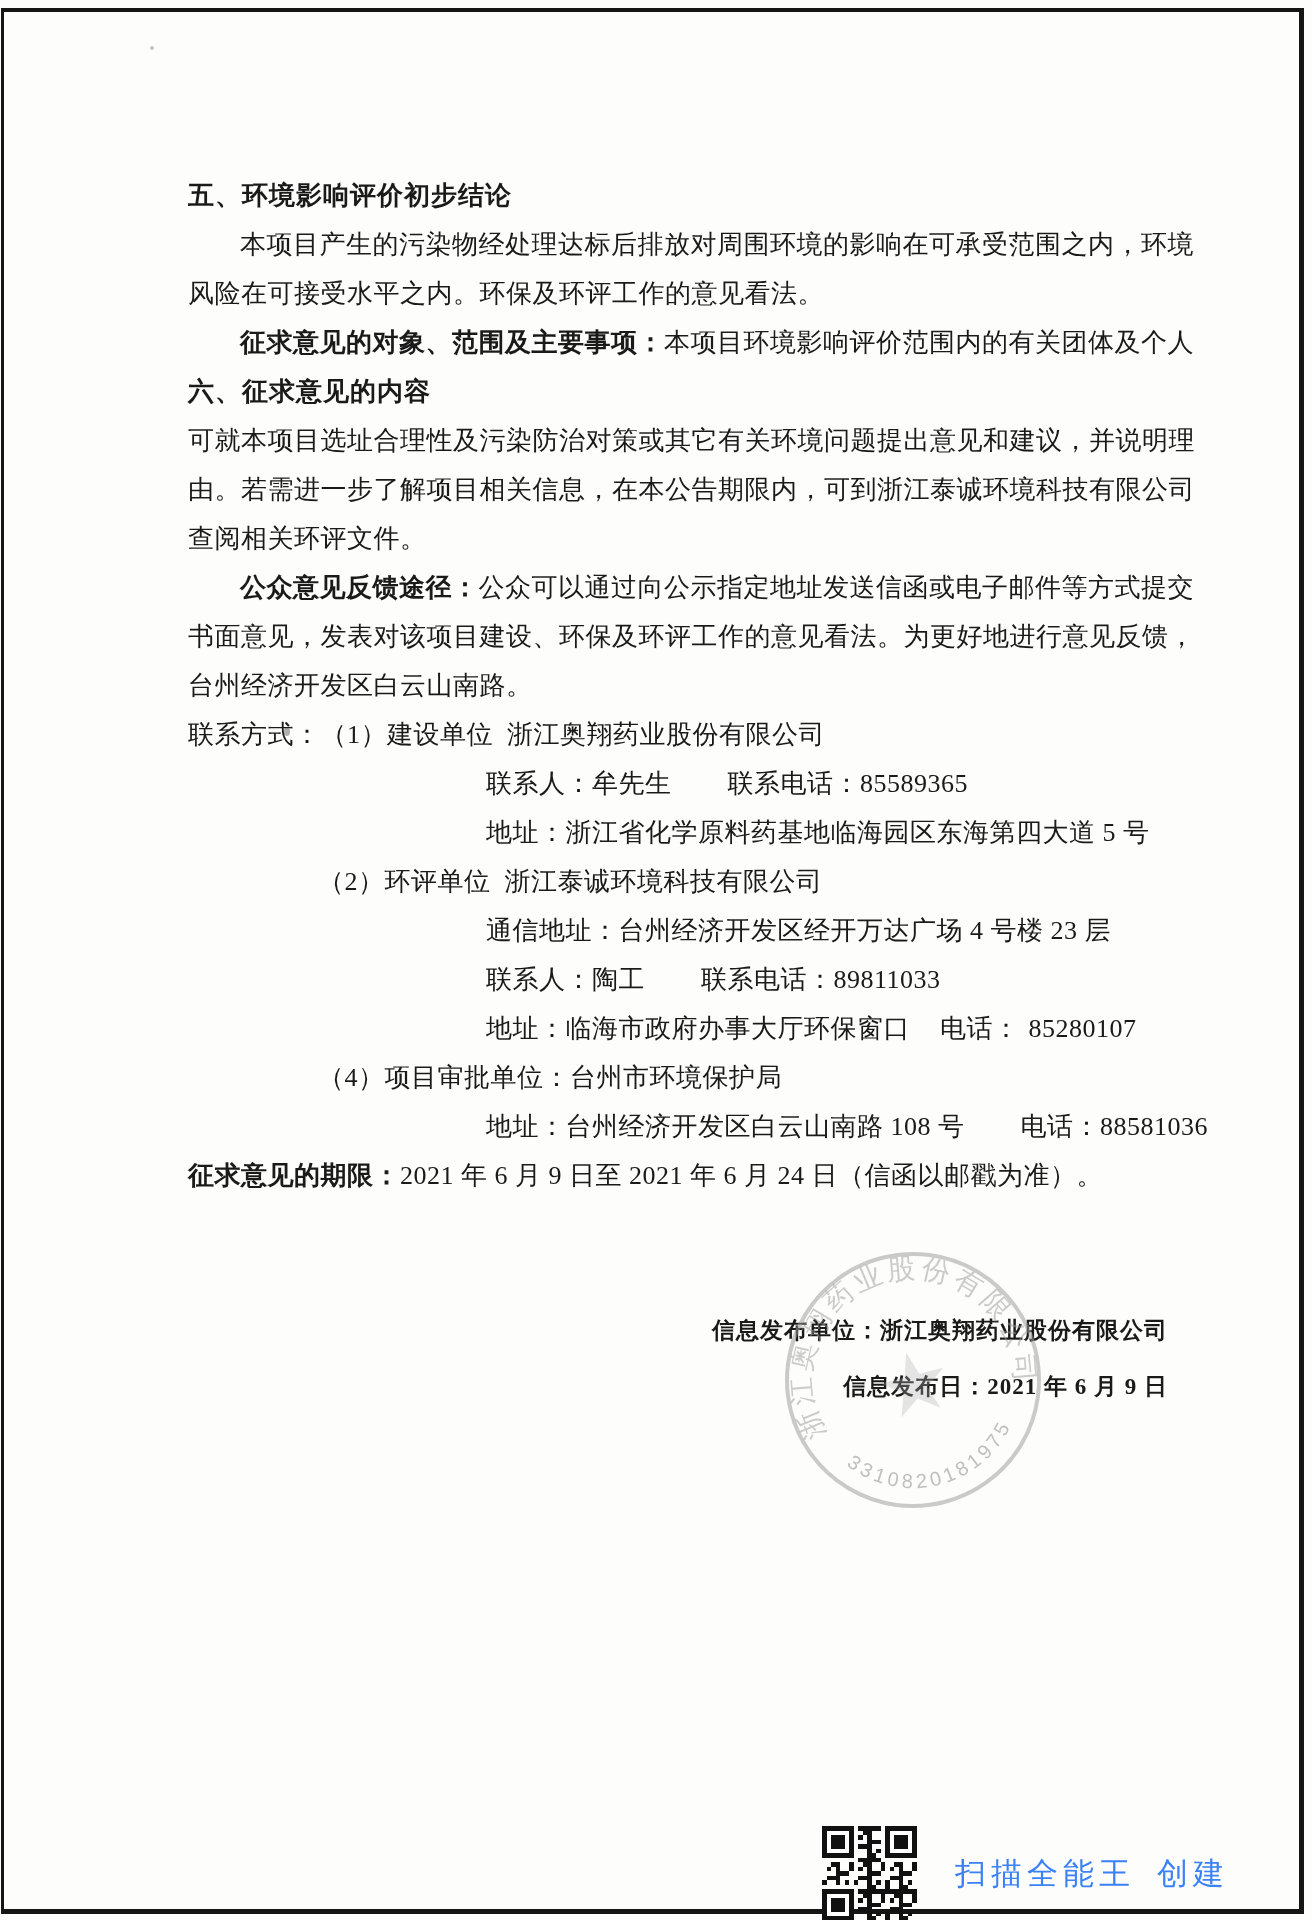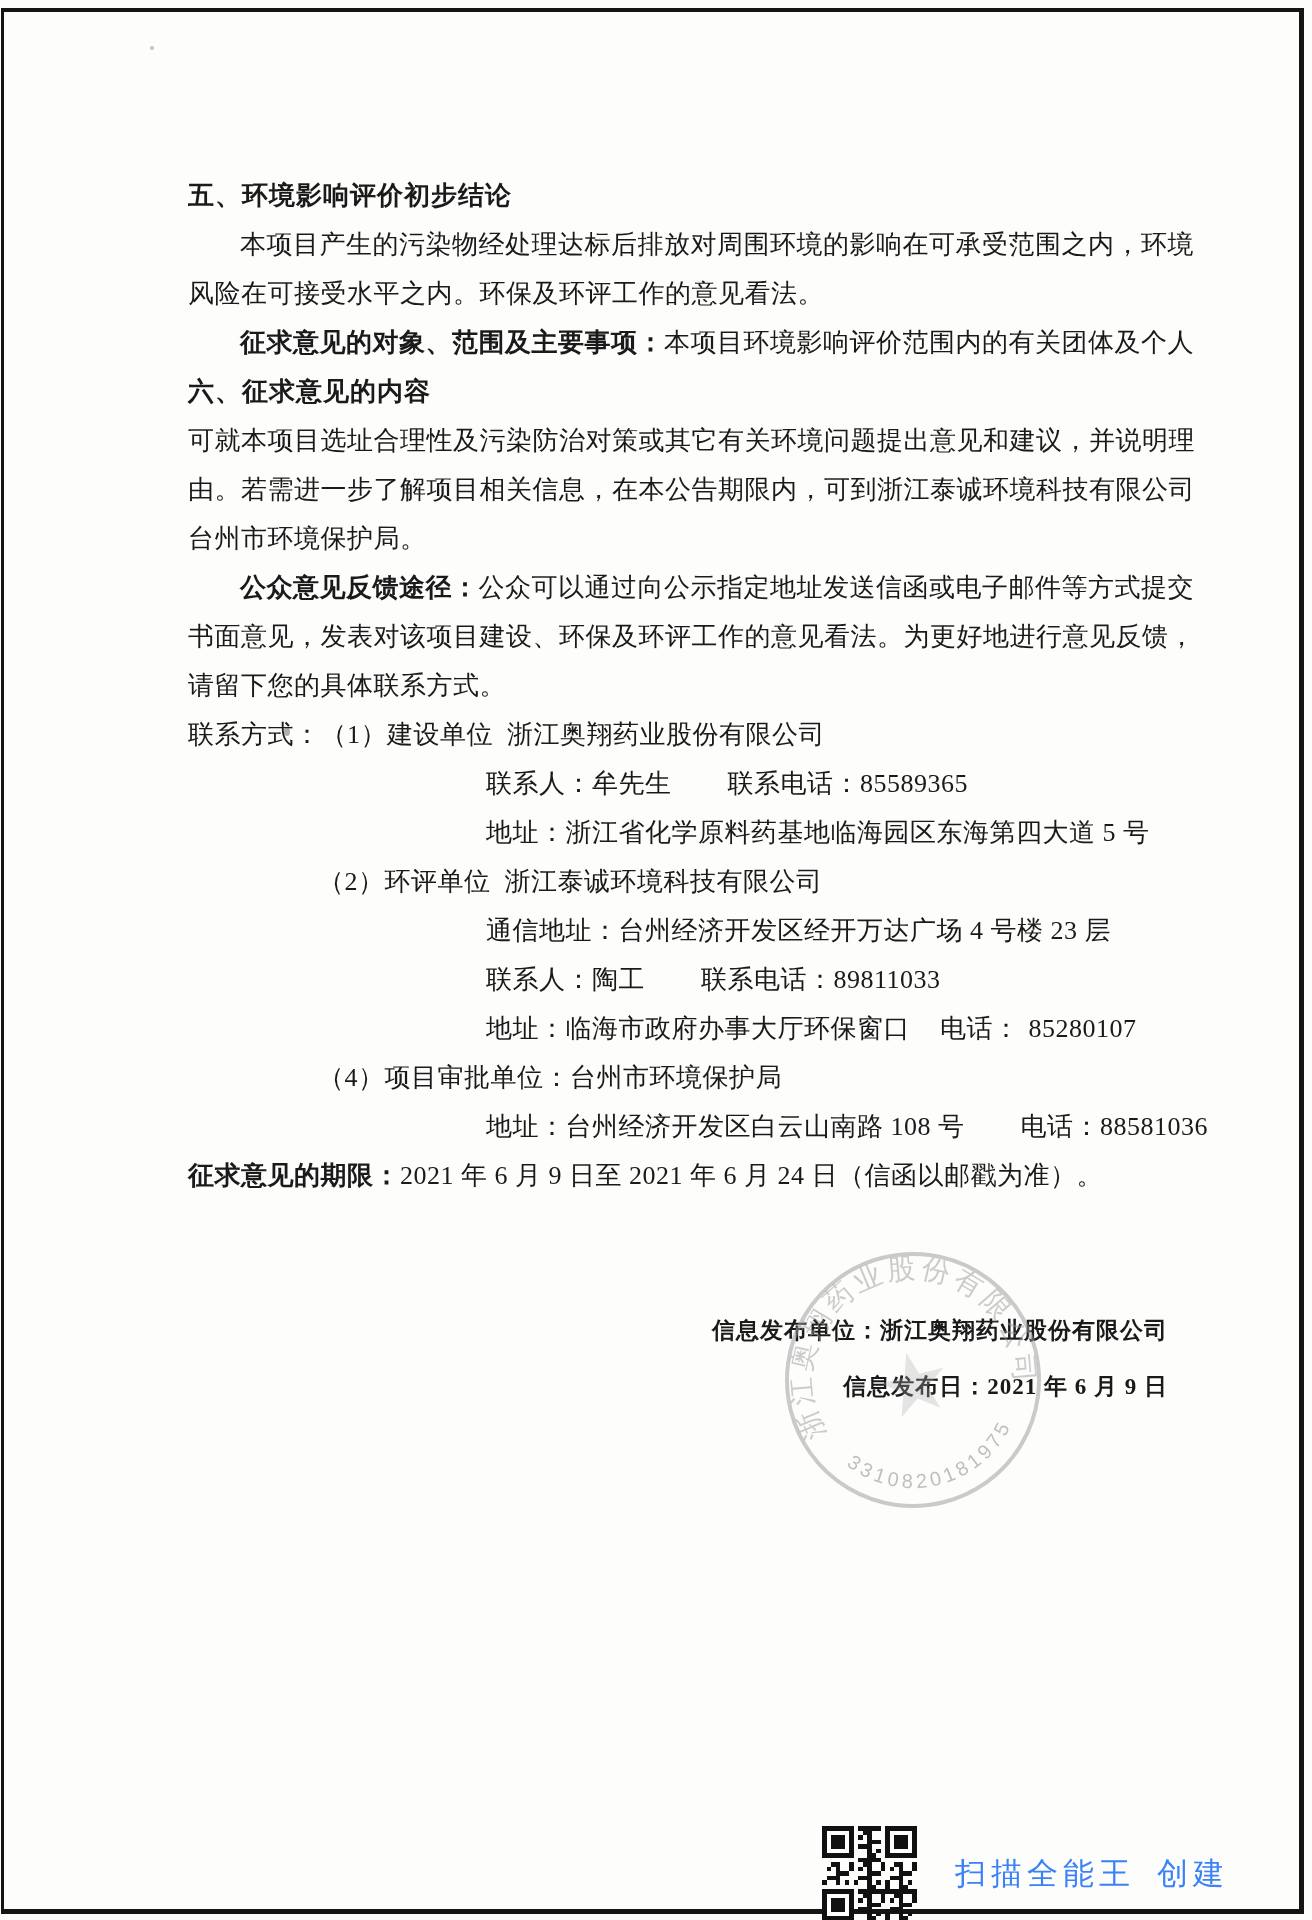--- a/index.html
+++ b/index.html
@@ -63,25 +63,25 @@
 <div class="doc">
   <div class="line heading">五、环境影响评价初步结论</div>
   <div class="line ind-body">本项目产生的污染物经处理达标后排放对周围环境的影响在可承受范围之内，环境</div>
   <div class="line">风险在可接受水平之内。环保及环评工作的意见看法。</div>
 
   <div class="line ind-body"><span class="lead">征求意见的对象、范围及主要事项：</span><span>本项目环境影响评价范围内的有关团体及个人</span></div>
 
   <div class="line heading">六、征求意见的内容</div>
   <div class="line">可就本项目选址合理性及污染防治对策或其它有关环境问题提出意见和建议，并说明理</div>
   <div class="line">由。若需进一步了解项目相关信息，在本公告期限内，可到浙江泰诚环境科技有限公司</div>
-  <div class="line">台州市环境保护局。</div>
+  <div class="line">查阅相关环评文件。</div>
 
   <div class="line ind-body"><span class="lead">公众意见反馈途径：</span><span>公众可以通过向公示指定地址发送信函或电子邮件等方式提交</span></div>
   <div class="line">书面意见，发表对该项目建设、环保及环评工作的意见看法。为更好地进行意见反馈，</div>
-  <div class="line">请留下您的具体联系方式。</div>
+  <div class="line">台州经济开发区白云山南路。</div>
 
   <div class="line"><span>联系方式：</span><span>（1）</span><span>建设单位</span><span class="gap-s">浙江奥翔药业股份有限公司</span></div>
   <div class="line ind-detail"><span>联系人：</span><span>牟先生</span><span class="gap-l">联系电话：</span><span>85589365</span></div>
   <div class="line ind-detail"><span>地址：</span><span>浙江省化学原料药基地临海园区东海第四大道 5 号</span></div>
 
   <div class="line ind-num"><span>（2）</span><span>环评单位</span><span class="gap-s">浙江泰诚环境科技有限公司</span></div>
   <div class="line ind-detail"><span>通信地址：</span><span>台州经济开发区经开万达广场 4 号楼 23 层</span></div>
   <div class="line ind-detail"><span>联系人：</span><span>陶工</span><span class="gap-l">联系电话：</span><span>89811033</span></div>
 
   <div class="line ind-detail"><span>地址：</span><span>临海市政府办事大厅环保窗口</span><span class="gap-m">电话：</span><span class="gap-xs">85280107</span></div>

